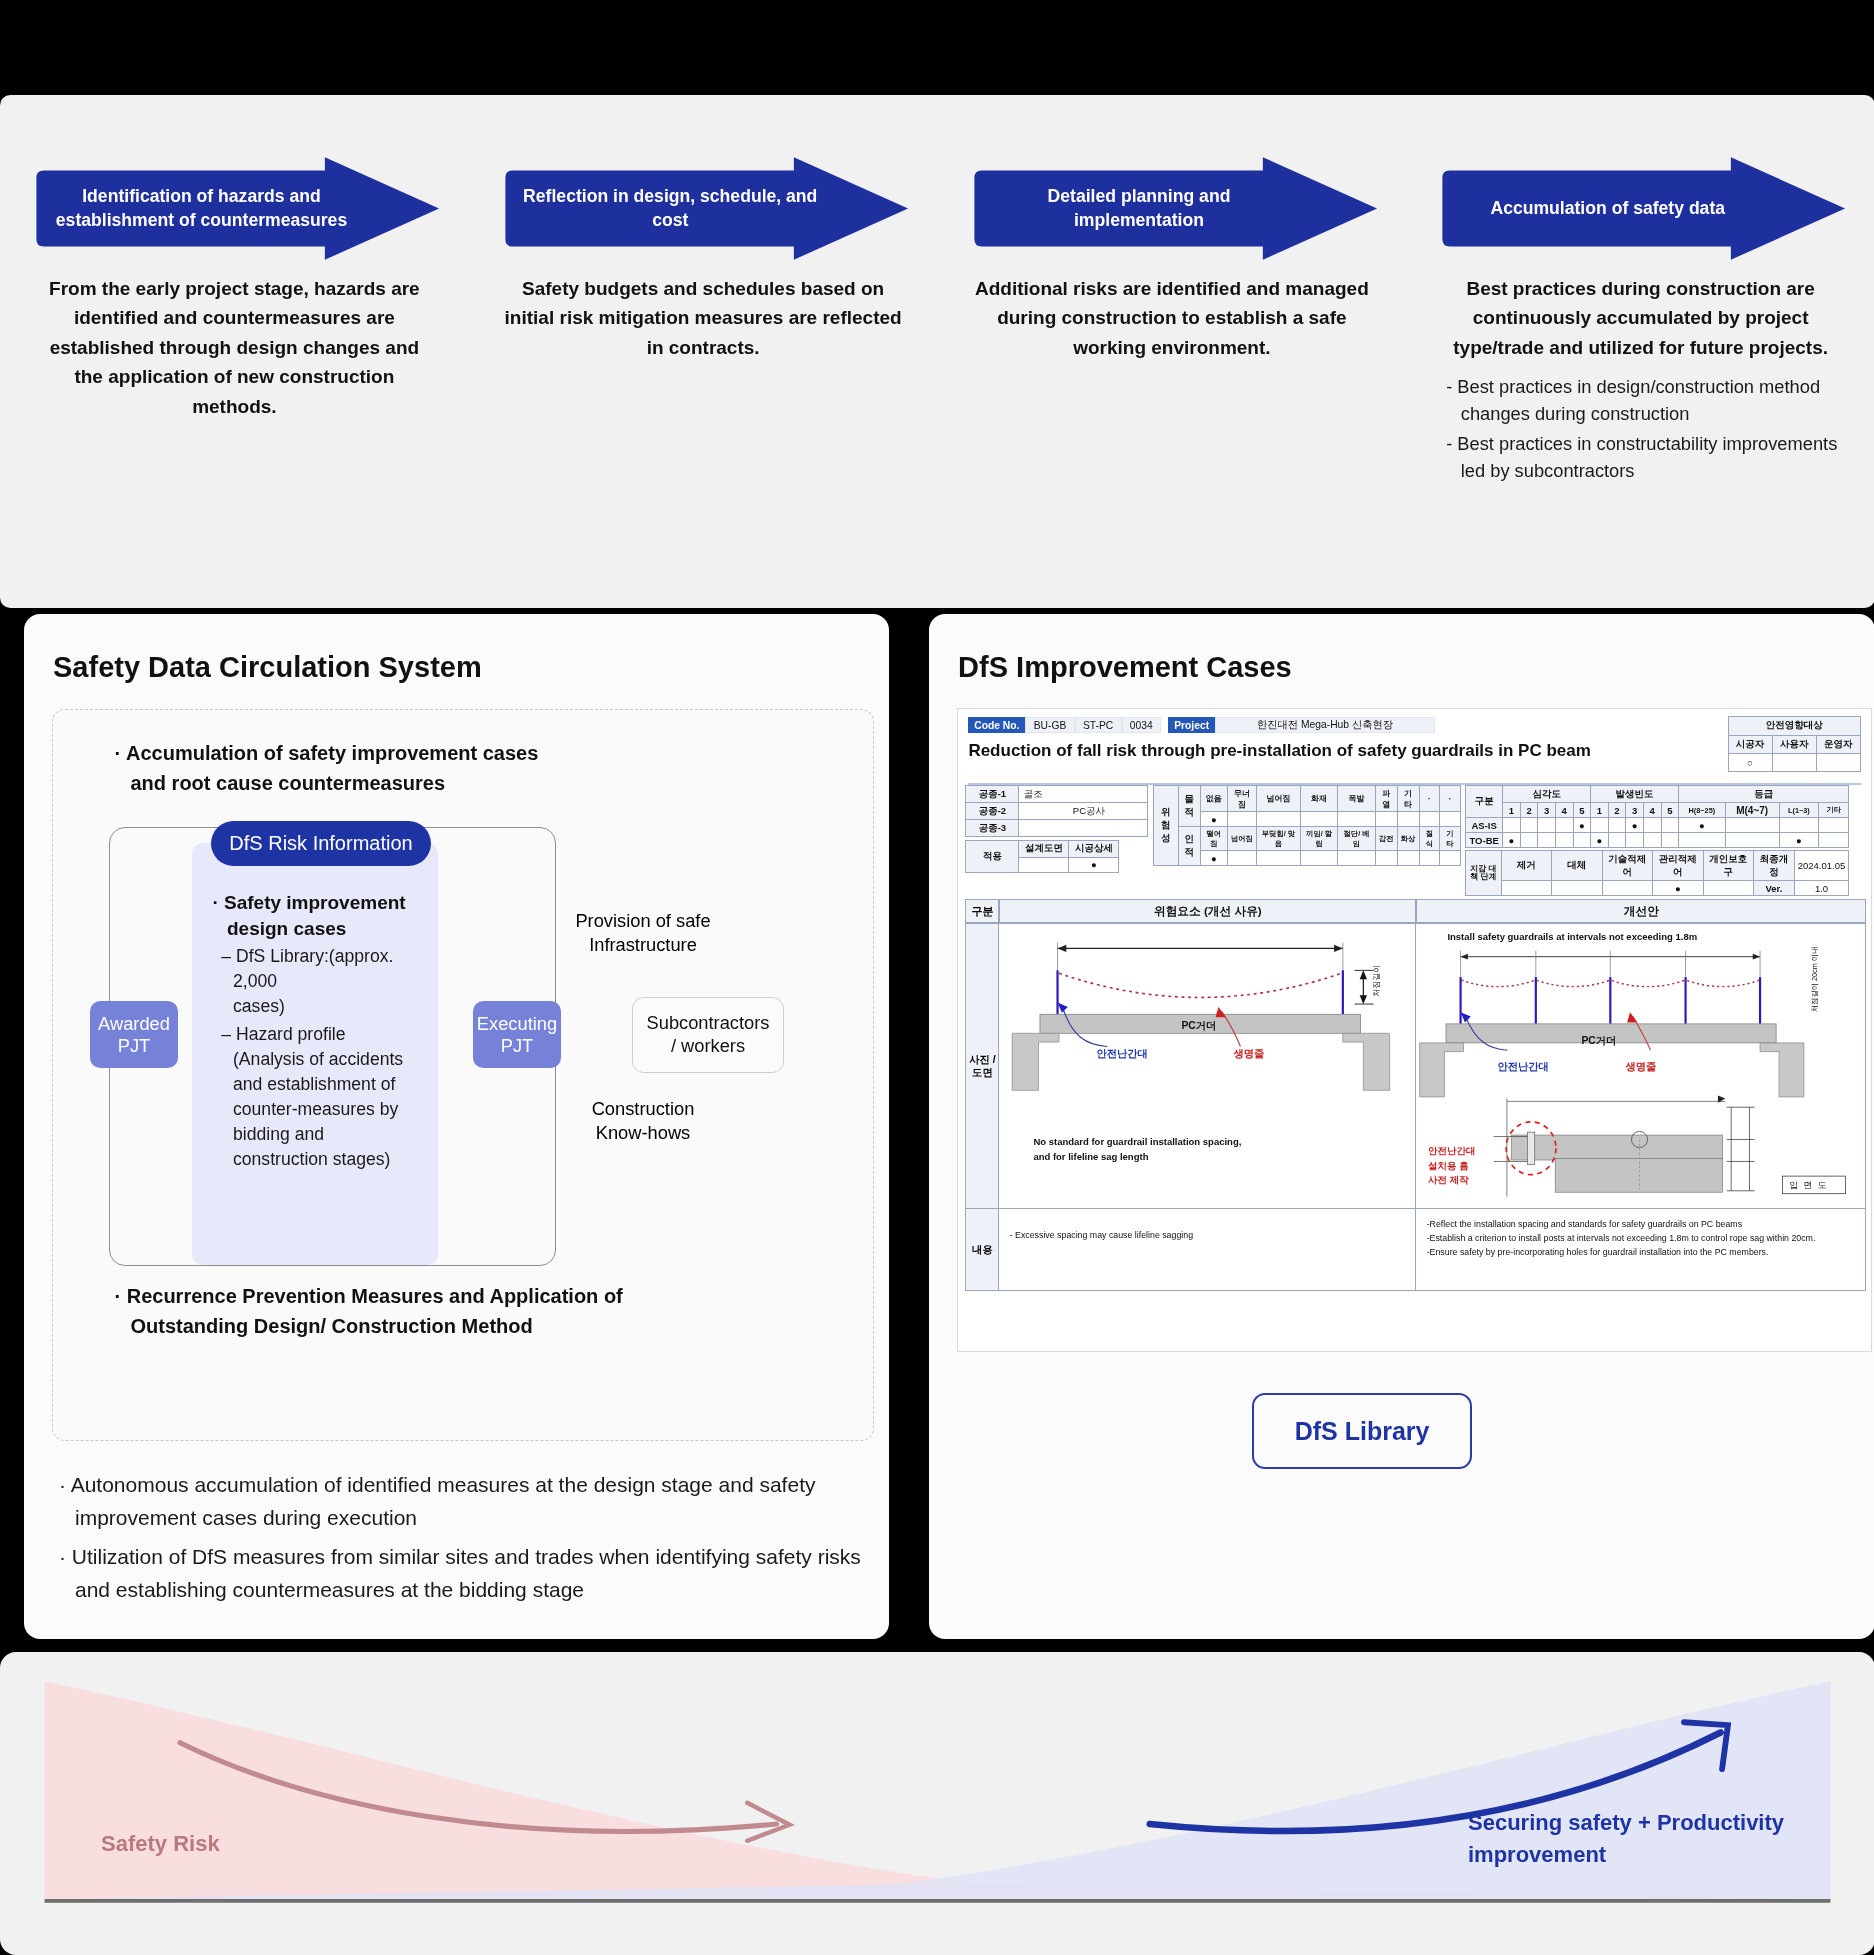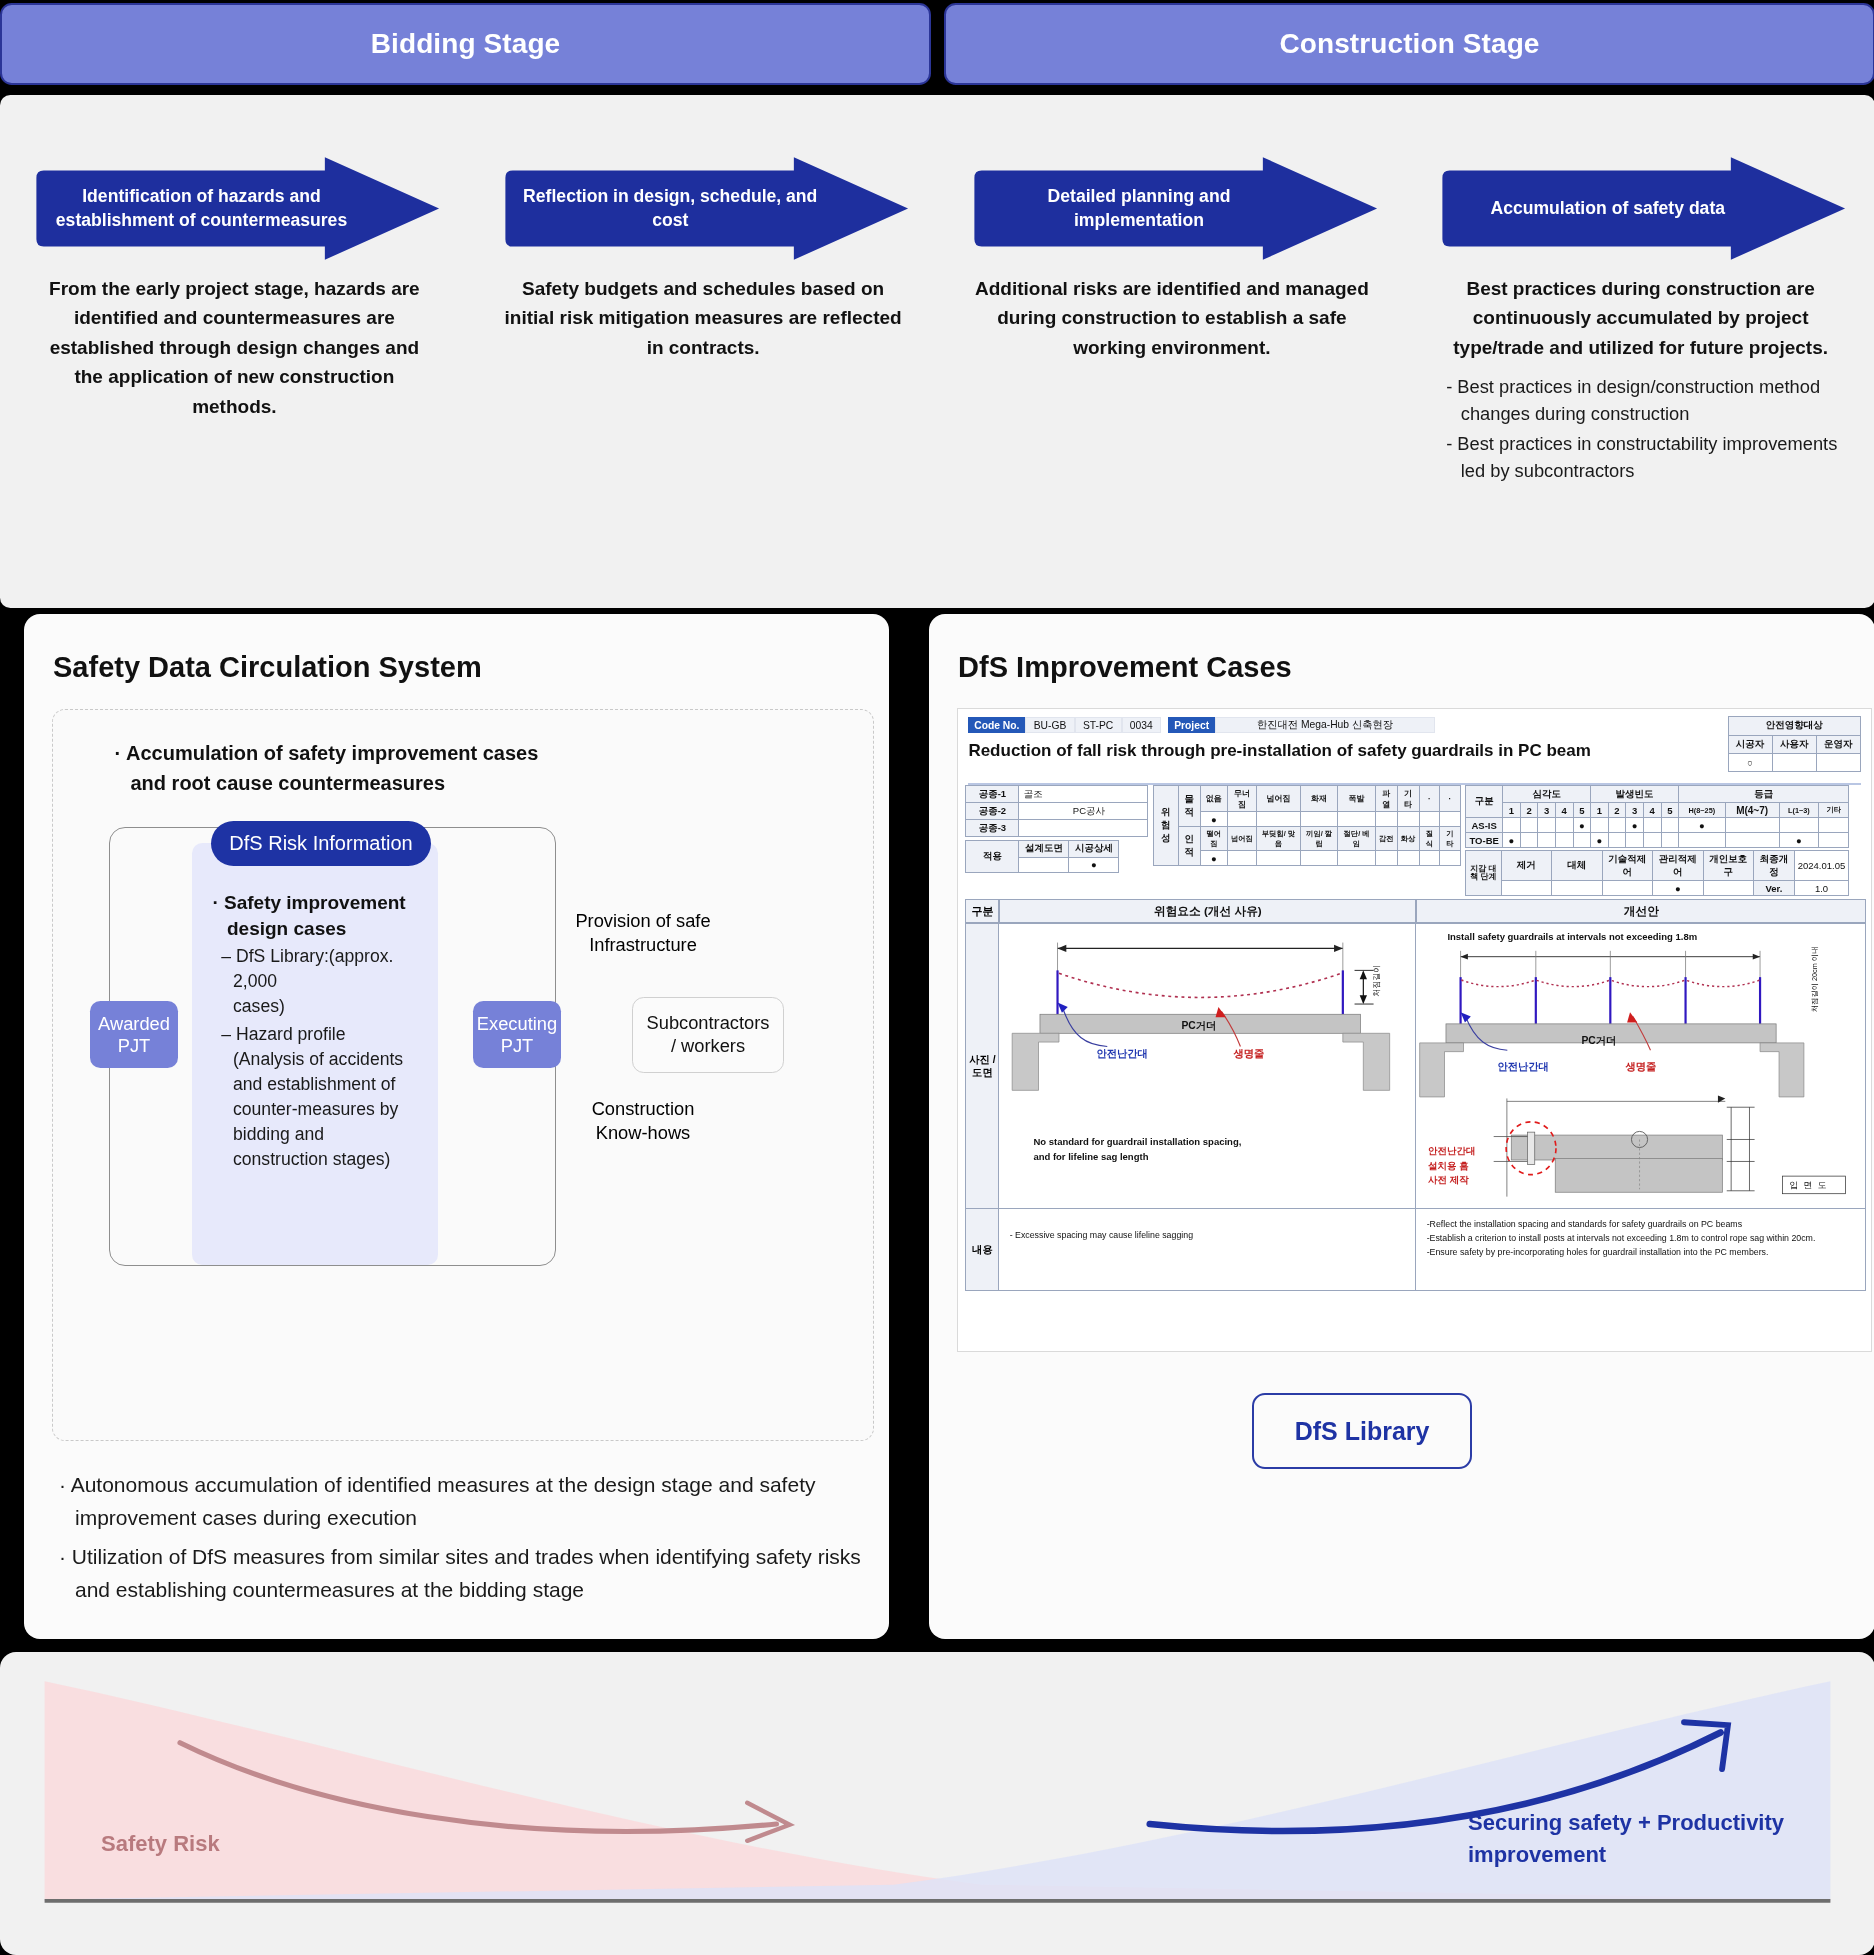--- a/index.html
+++ b/index.html
@@ -220,28 +220,20 @@
     position: absolute; font-size: 22px; font-weight: 700; line-height: 1.45;
   }
   .label-risk { left: 101px; top: 1828px; color: #b87a7e; }
   .label-gain { left: 1468px; top: 1807px; width: 344px; color: #1e33a4; }
 </style>
 </head>
 <body>
 
 <div class="page">
 
-  <div class="stage-bar">
-    <div class="stage-chip">
-      <span>Bidding Stage</span>
-    </div>
-    <div class="stage-chip">
-      <span>Construction Stage</span>
-    </div>
-  </div>
 
   <div class="upper-panel">
 
     <div class="arrow-row">
       <div class="arrow-cell">
         <div class="arrow">
           <svg width="410" height="103" viewBox="0 0 560 140">
             <path d="M6,28 Q6,18 16,18 L400,18 L400,0 L556,70 L400,140 L400,122 L16,122 Q6,122 6,112 Z" fill="#1e2f9e"></path>
           </svg>
         </div>
@@ -342,20 +334,21 @@
         </div>
 
         <div class="flow-txt flow-txt-top">Provision of safe Infrastructure</div>
         <div class="flow-txt flow-txt-bot">Construction Know-hows</div>
 
         <div class="sub-box">
           <span>Subcontractors</span>
           <span>/ workers</span>
         </div>
 
+        <div class="bullet-head bh-2">· Recurrence Prevention Measures and Application of Outstanding Design/ Construction Method</div>
       </div>
 
       <div class="notes">
         <div class="note">· Autonomous accumulation of identified measures at the design stage and safety improvement cases during execution</div>
         <div class="note">· Utilization of DfS measures from similar sites and trades when identifying safety risks and establishing countermeasures at the bidding stage</div>
       </div>
     </div>
 
     <div class="card card-right">
       <div class="card-title">DfS Improvement Cases</div>

